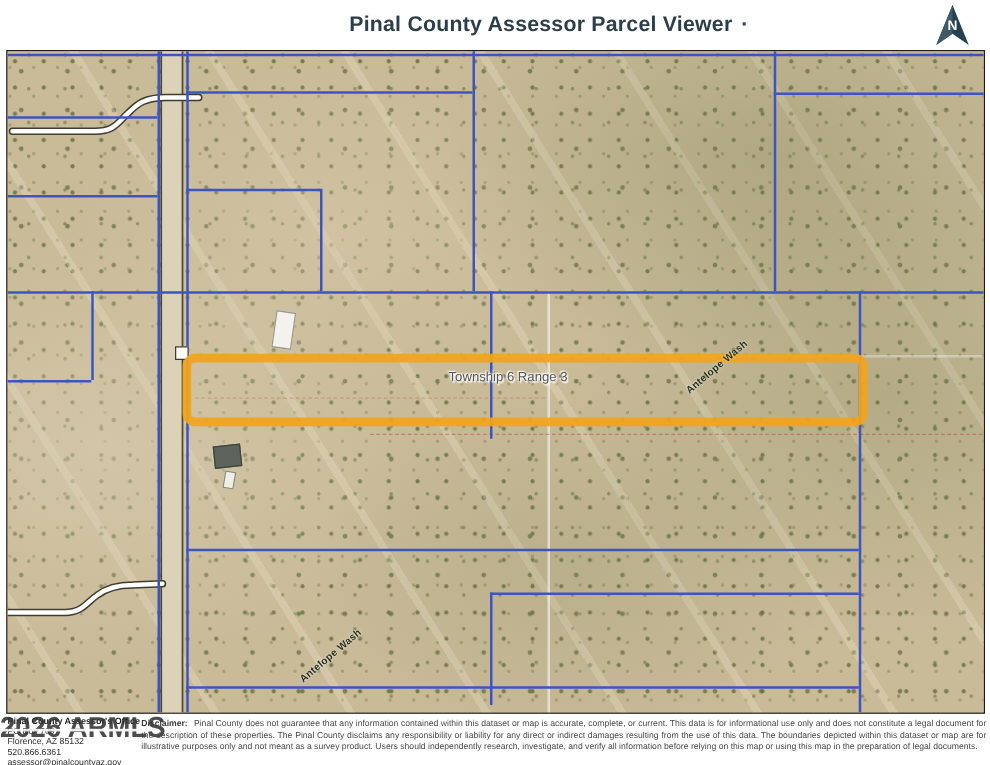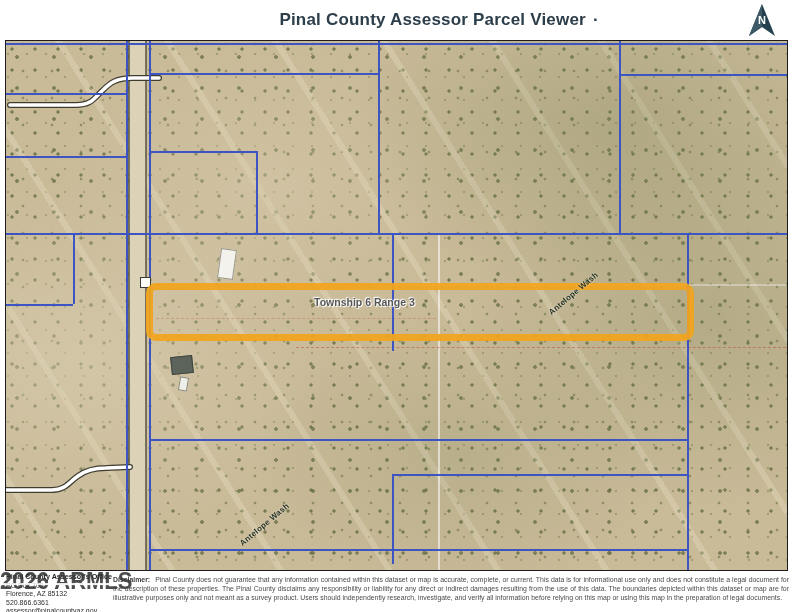--- a/index.html
+++ b/index.html
@@ -33,22 +33,22 @@
     background-size:auto,auto,auto,auto,auto,auto,23px 21px,29px 27px,37px 31px,19px 23px;}
 
   .bl{position:absolute;background:var(--blue,#3d55c3);}
   .blh{height:2px;} .blv{width:2px;}
   .wl{position:absolute;background:rgba(255,255,255,.55);}
   .rl{position:absolute;border-top:1px dashed rgba(190,60,40,.45);height:0;}
 
   .hl-parcel{position:absolute;left:140px;top:242px;width:548px;height:58px;box-sizing:border-box;
              border:7px solid var(--highlight,#F2A41C);border-radius:10px;opacity:.93;}
 
-  .twp-label{position:absolute;left:308px;top:255px;width:140px;text-align:left;
-             font-size:10.5px;font-weight:bold;color:#565656;
+  .twp-label{position:absolute;left:308px;top:255px;width:140px;text-align:right;
+             font-size:10.5px;font-weight:normal;color:#565656;
              text-shadow:0 0 2px #fff,0 0 2px #fff,1px 1px 1px #fff,-1px -1px 1px #fff;}
   .wash{position:absolute;width:95px;text-align:center;font-size:8px;font-weight:bold;color:#26301f;
         transform:rotate(-40deg);text-shadow:0 0 2px rgba(255,255,255,.75);letter-spacing:.3px;}
   .wash.upper{left:520px;top:248px;}
   .wash.lower{left:211px;top:479px;}
 
   .bldg{position:absolute;}
   .bldg.white{left:213px;top:208px;width:14px;height:28px;background:#f4f2ec;border:1px solid #9a9788;transform:rotate(8deg);}
   .bldg.dark{left:165px;top:315px;width:20px;height:16px;background:#5c635b;border:1px solid #3e443d;transform:rotate(-6deg);}
   .vehicle{position:absolute;left:173px;top:336px;width:7px;height:12px;background:#efefe9;border:1px solid #8b887a;transform:rotate(10deg);}

